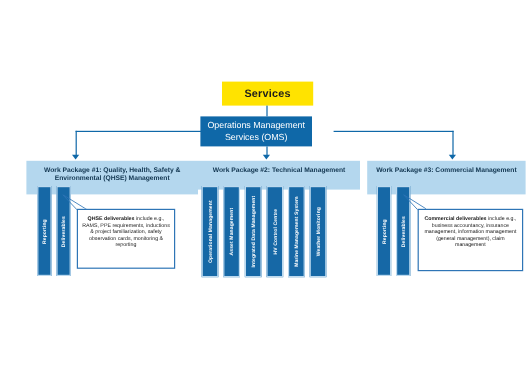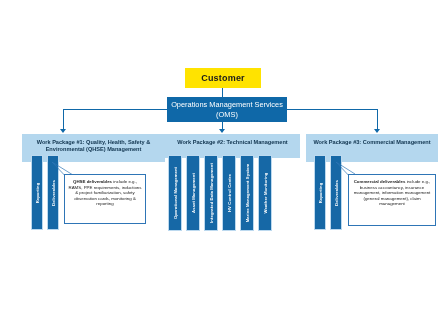--- a/index.html
+++ b/index.html
@@ -34,21 +34,21 @@
     font-weight: bold;
     color: #1b1b1b;
     letter-spacing: .2px;
   }
 
   
   .oms-box {
     position: absolute;
     left: 167px;
     top: 97px;
-    width: 120px;
+    width: 93px;
     height: 25px;
     background: #0f68a8;
     display: flex;
     align-items: center;
     justify-content: center;
     text-align: center;
     font-size: 7.4px;
     line-height: 9.5px;
     color: #ffffff;
     padding: 0 2px;
@@ -147,21 +147,21 @@
     pointer-events: none;
   }
   .leader line { stroke: #2e75b6; stroke-width: .7; }
 </style>
 </head>
 <body>
 
 <div id="canvas">
 
   <div class="customer-box">
-    <span>Customer</span>
+    <span>Services</span>
   </div>
 
   <div class="conn v-cust"></div>
 
   <div class="oms-box">
     <span>Operations Management Services (OMS)</span>
   </div>
 
   <div class="conn v-oms-down"></div>
   <div class="conn h-bus-left"></div>

